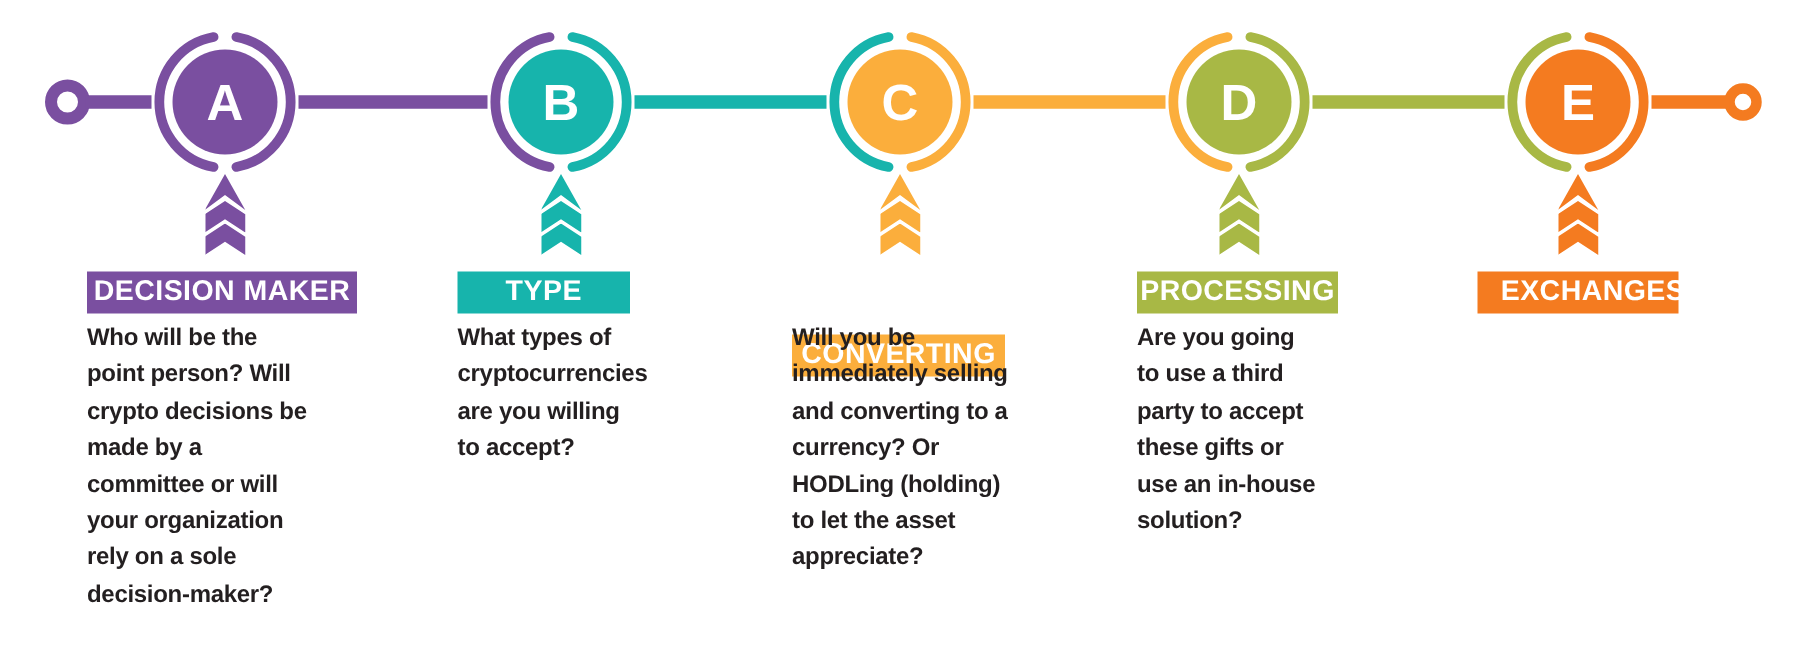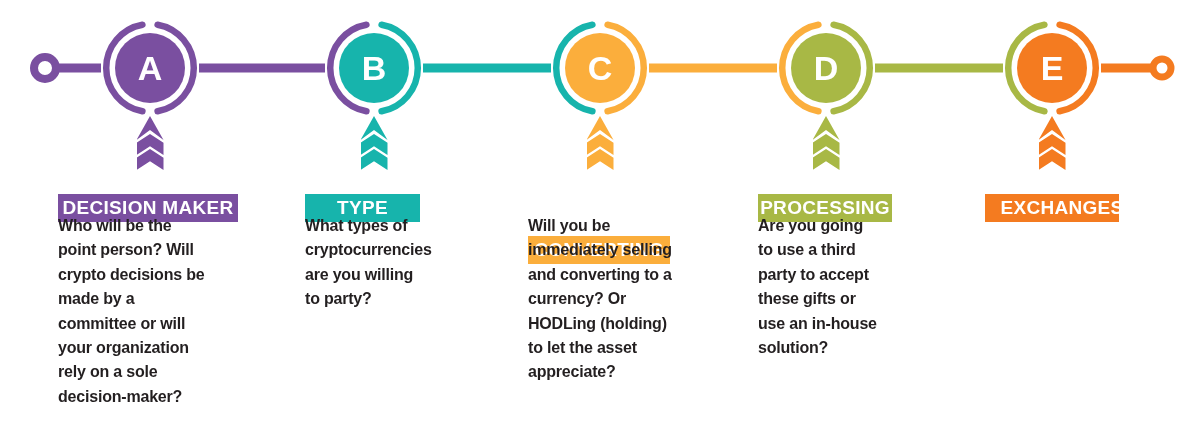--- a/index.html
+++ b/index.html
@@ -42,21 +42,21 @@
     height: 24px;
     clip-path: polygon(50% 0%, 100% 100%, 50% 58%, 0% 100%);
   }
   .chev-band {
     height: 21px;
     margin-top: -6px;
     clip-path: polygon(50% 0%, 100% 42%, 100% 100%, 50% 58%, 0% 100%, 0% 42%);
   }
   .badge {
     position: absolute;
-    top: 78px;
+    top: 65px;
     left: 0;
     height: 28px;
     display: flex;
     align-items: center;
     justify-content: center;
   }
   .badge span {
     color: #ffffff;
     font-weight: bold;
     font-size: 19px;
@@ -143,21 +143,21 @@
       <div class="chev chev-top"></div>
       <div class="chev chev-band"></div>
       <div class="chev chev-band"></div>
     </div>
     <div class="badge" style="width: 115px; background-color: rgb(23, 180, 172);">
       <span>TYPE</span>
     </div>
     <p class="desc">What types of
 cryptocurrencies
 are you willing
-to party?</p>
+to accept?</p>
   </div>
 
   <div class="col" style="left:528px;">
     <div class="chevrons" style="left: 58.5px; color: rgb(251, 174, 60);">
       <div class="chev chev-top"></div>
       <div class="chev chev-band"></div>
       <div class="chev chev-band"></div>
     </div>
     <div class="badge" style="width: 142px; background-color: rgb(251, 174, 60); margin-top: 42px;">
       <span>CONVERTING</span>

